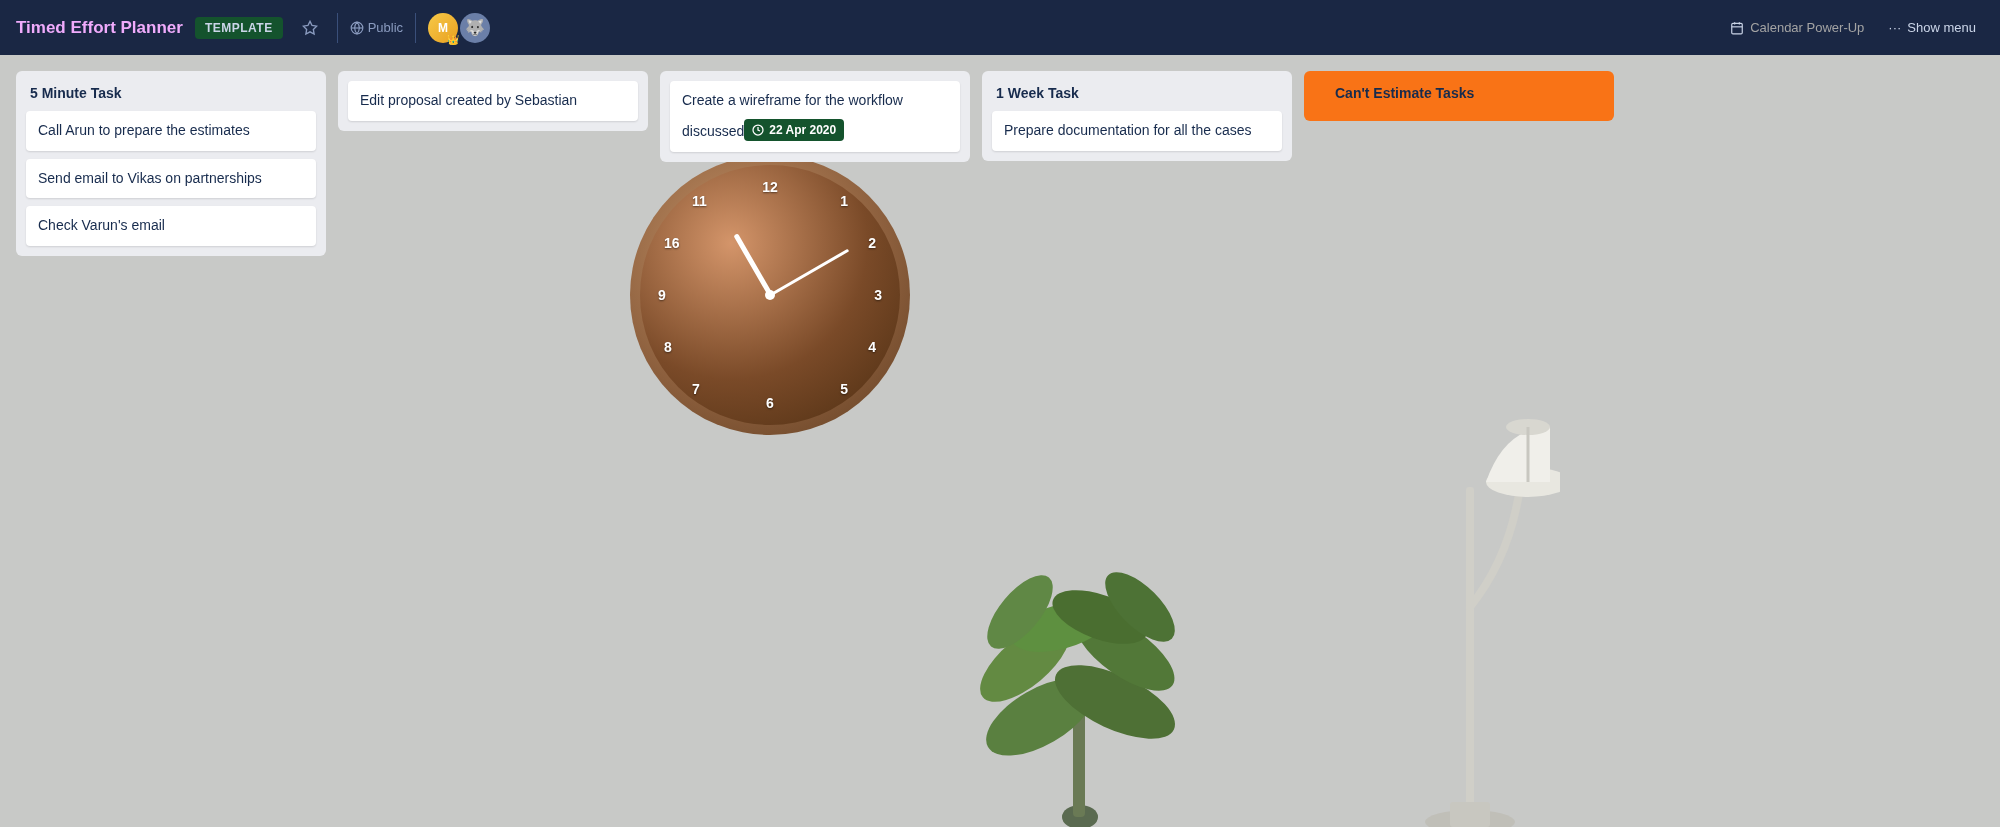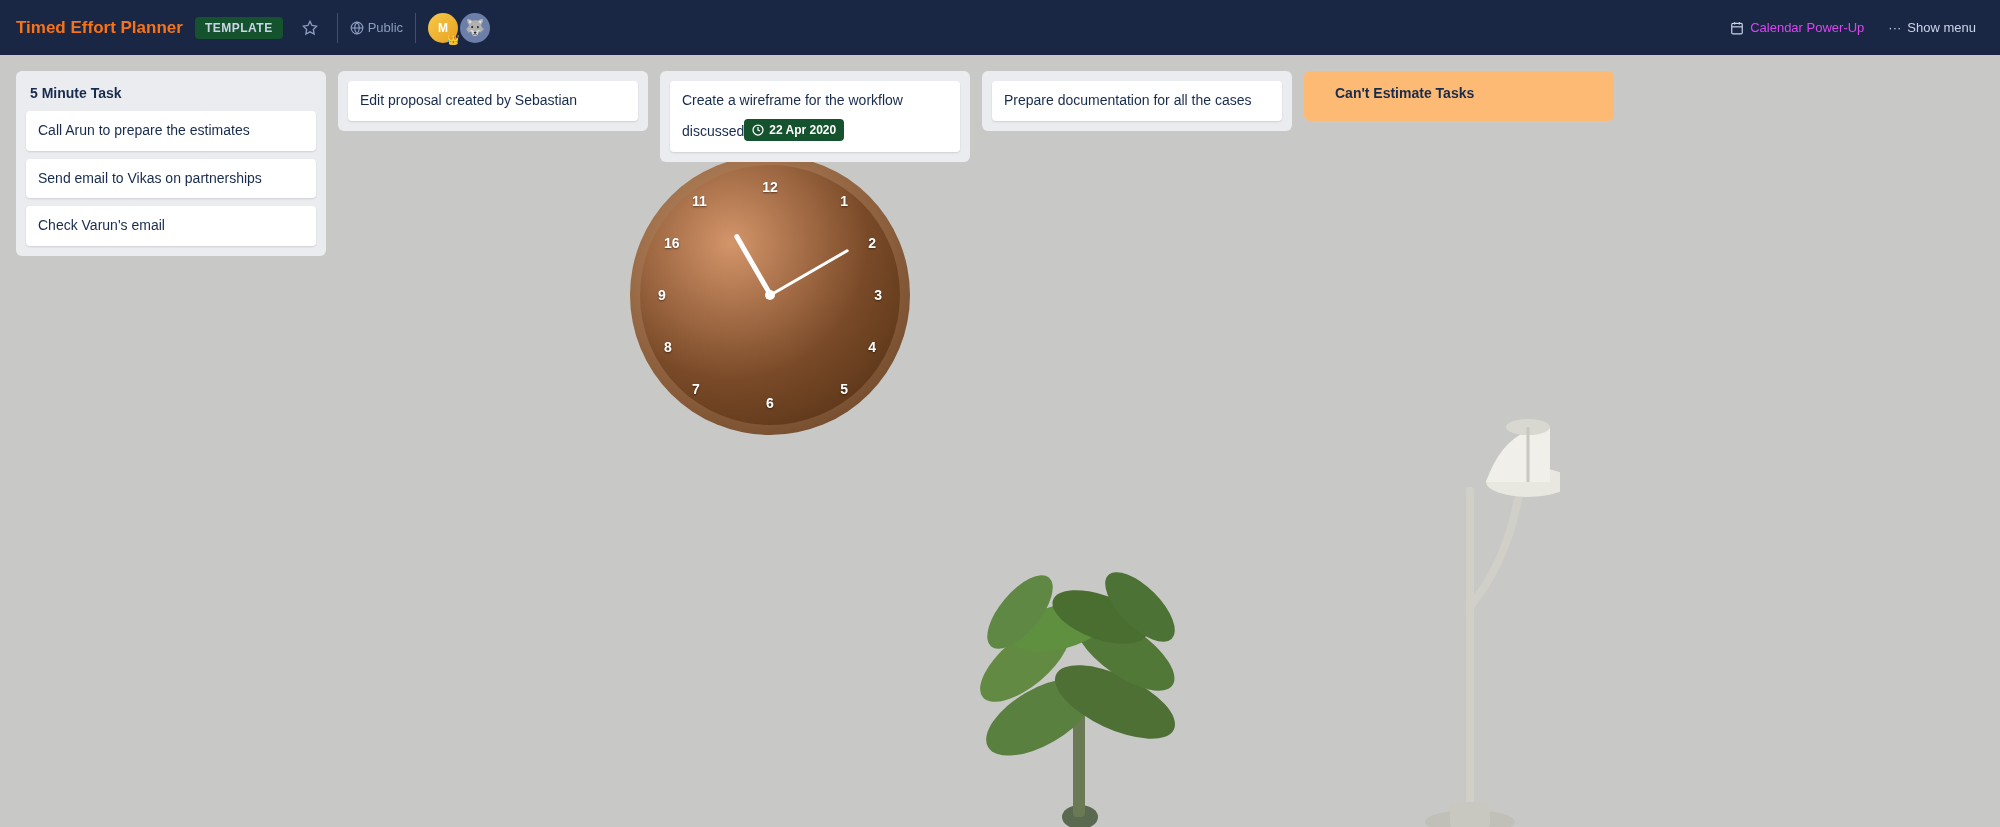--- a/index.html
+++ b/index.html
@@ -92,21 +92,21 @@
       height: 55px;
       background: #1a2744;
       display: flex;
       align-items: center;
       padding: 0 16px;
       z-index: 100;
       gap: 12px;
     }
 
     .nav-title {
-      color: #f97316;
+      color: #f0abfc;
       font-size: 17px;
       font-weight: 700;
       white-space: nowrap;
     }
 
     .nav-btn {
       background: #14532d;
       border: none;
       border-radius: 4px;
       color: #cbd5e8;
@@ -171,21 +171,21 @@
 
     .nav-right {
       display: flex;
       align-items: center;
       gap: 8px;
     }
 
     .calendar-btn {
       background: none;
       border: none;
-      color: #d946ef;
+      color: #a3a3a3;
       font-size: 13px;
       cursor: pointer;
       display: flex;
       align-items: center;
       gap: 6px;
       padding: 4px 8px;
       border-radius: 4px;
     }
 
     .show-menu-btn {
@@ -258,21 +258,21 @@
       color: #fff;
       border-radius: 4px;
       padding: 3px 8px;
       font-size: 12px;
       font-weight: 600;
       margin-top: 8px;
     }
 
     
     .column-cant-estimate {
-      background: #fdba74;
+      background: #f97316;
       padding-left: 27px;
     }
 
     
     .plant-svg {
       position: absolute;
       bottom: 0;
       left: 930px;
       z-index: 1;
     }
@@ -401,18 +401,19 @@
     <div class="column">
       <div class="card card-last"><span>Edit proposal created by Sebastian</span></div>
     </div>
     <div class="column">
       <div class="card card-last"><span>Create a wireframe for the workflow discussed</span><div class="date-badge"><svg width="12" height="12" viewBox="0 0 24 24" fill="none" stroke="#fff" stroke-width="2.5">
             <circle cx="12" cy="12" r="10"></circle>
             <polyline points="12 6 12 12 16 14"></polyline>
           </svg> 22 Apr 2020</div></div>
     </div>
     <div class="column">
+      <div class="column-header">1 Week Task</div>
       <div class="card card-last"><span>Prepare documentation for all the cases</span></div>
     </div>
     <div class="column column-cant-estimate">
       <div class="column-header">Can't Estimate Tasks</div>
     </div>
   </div>
 
 </body></html>

